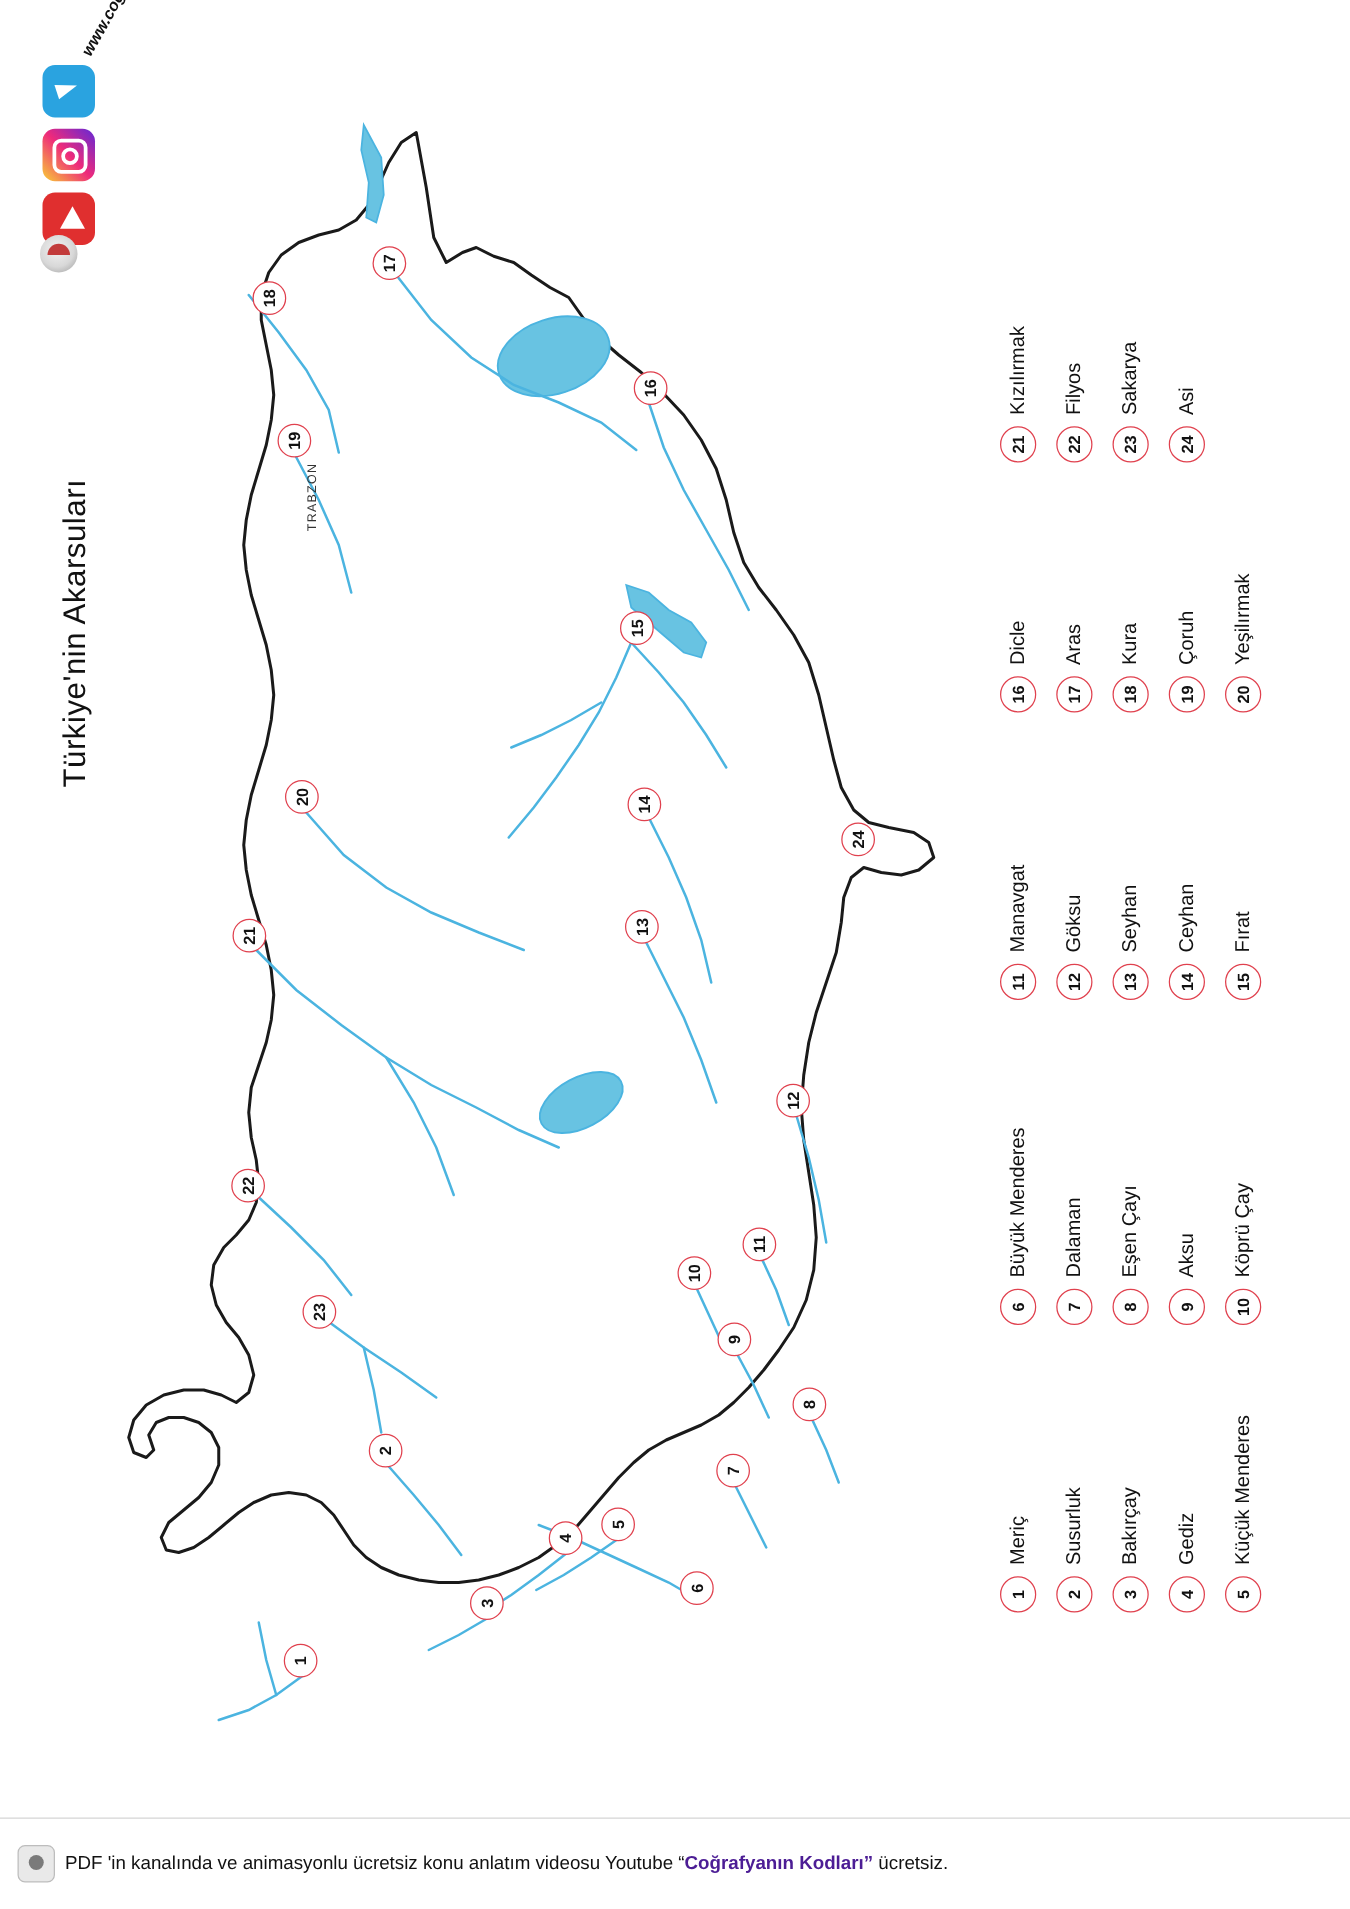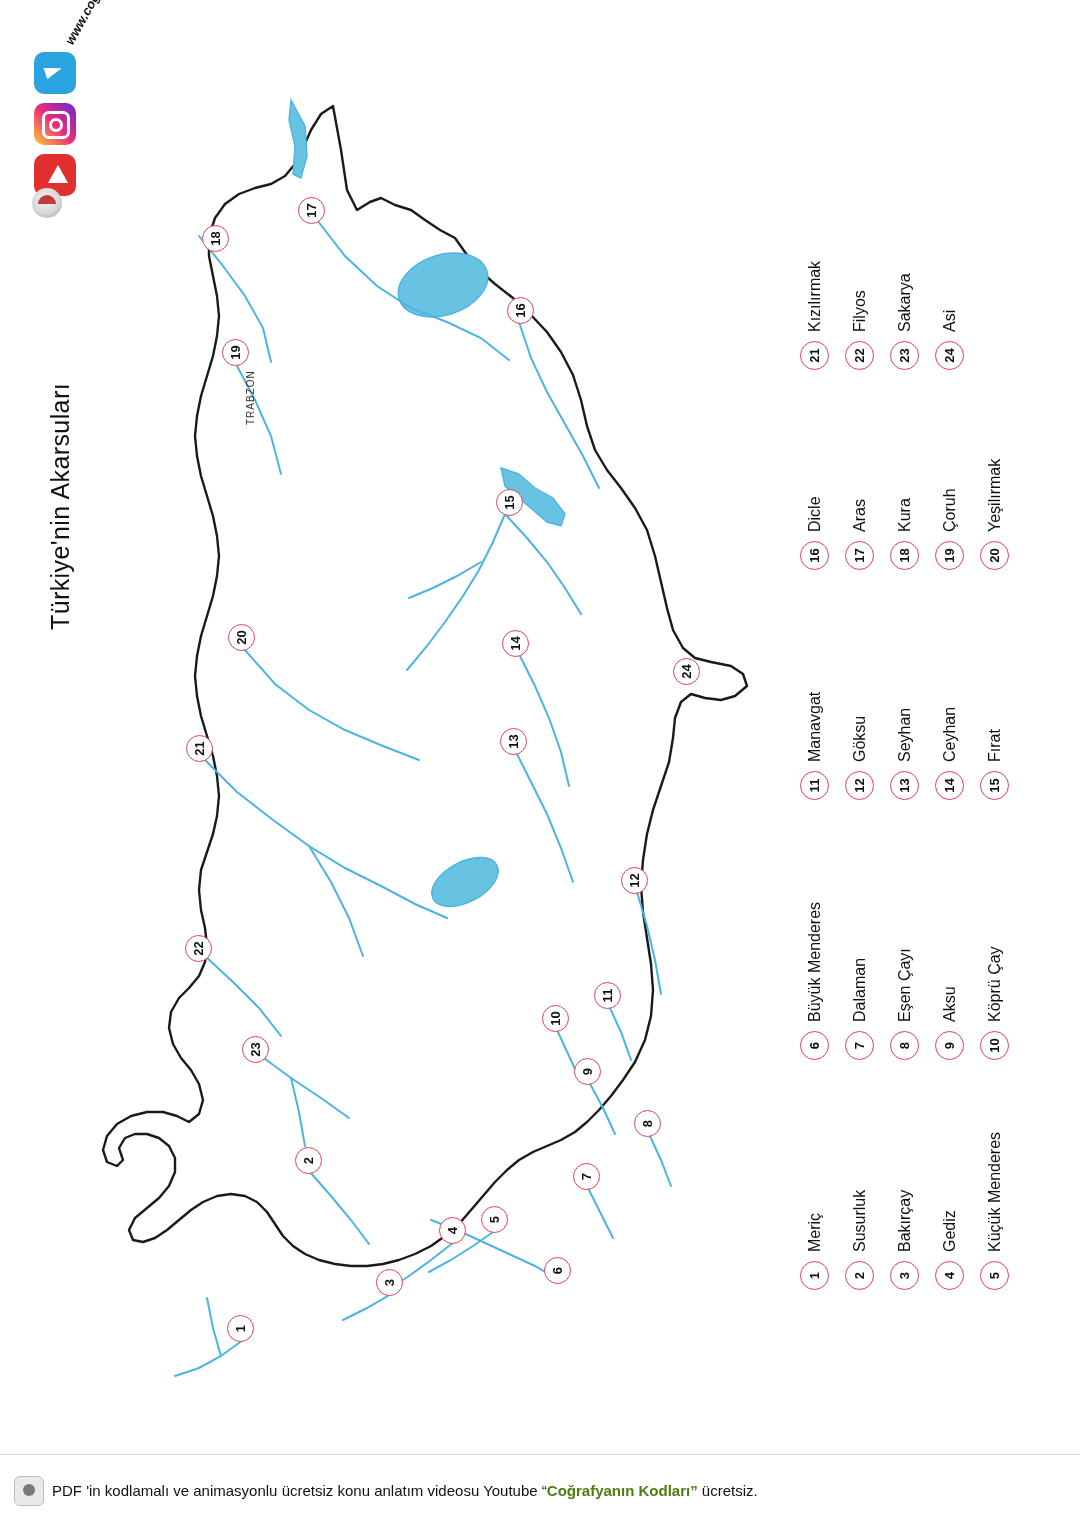--- a/index.html
+++ b/index.html
@@ -84,21 +84,21 @@
   }
   .footer .fico{
     position:absolute;left:14px;top:21px;width:28px;height:28px;border-radius:6px;
     background:#e9e9e9;border:1px solid #bdbdbd;
   }
   .footer .fico:after{content:"";position:absolute;left:8px;top:7px;width:12px;height:12px;
     border-radius:50%;background:#7a7a7a;}
   .footer .ftext{
     position:absolute;left:52px;top:27px;font-size:15px;color:#111;
   }
-  .footer .ftext .brand{color:#4d7c0f;font-weight:bold;}
+  .footer .ftext .brand{color:#4c1d95;font-weight:bold;}
 </style>
 </head>
 <body>
 
 <div class="page">
 
   <div class="social">
     <div class="ico ico-tg"></div>
     <div class="ico ico-ig"></div>
     <div class="ico ico-yt"></div>
@@ -298,17 +298,17 @@
       </div>
       <div class="legend-row" style="left: 935px; top: 370px;">
         <div class="mk-s">24</div>
         <span class="lbl">Asi</span>
       </div>
     </div>
 
   <div class="footer">
     <div class="fico"></div>
     <div class="ftext">
-      <span>PDF 'in kodlamalı ve animasyonlu ücretsiz konu anlatım videosu Youtube “</span><span class="brand">Coğrafyanın Kodları”</span><span> ücretsiz.</span>
+      <span>PDF 'in kanalında ve animasyonlu ücretsiz konu anlatım videosu Youtube “</span><span class="brand">Coğrafyanın Kodları”</span><span> ücretsiz.</span>
     </div>
   </div>
 
 </div>
 
 </body></html>

